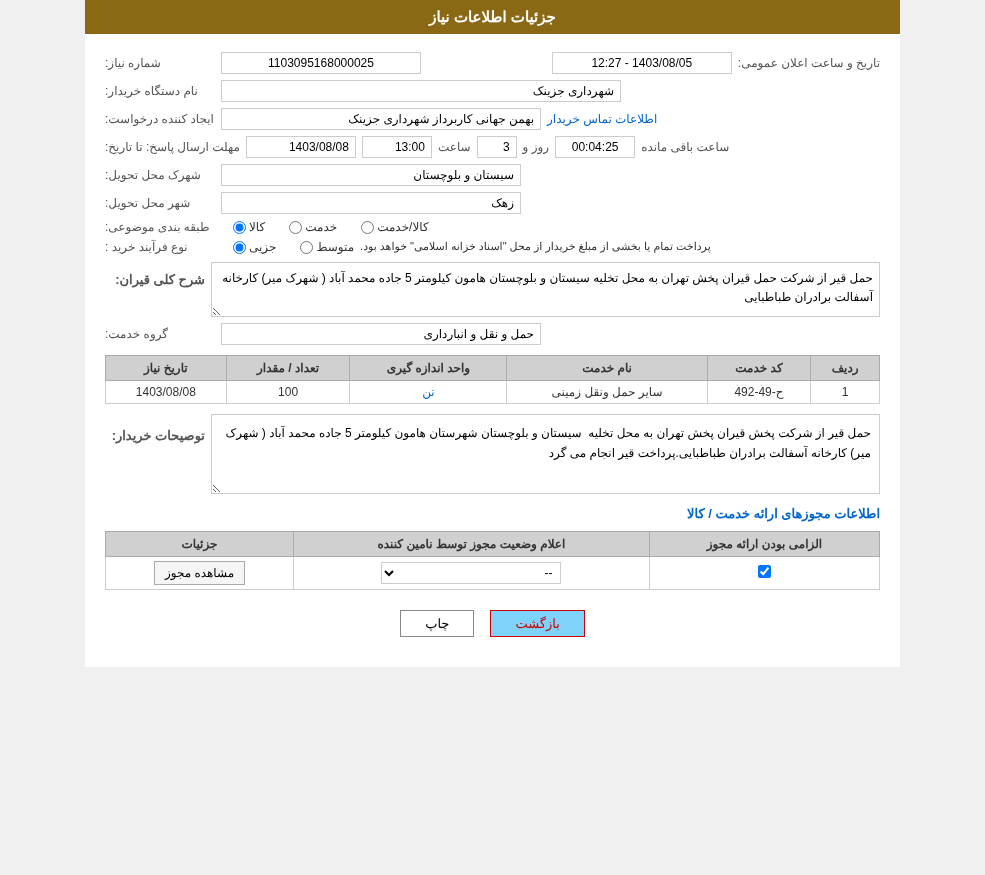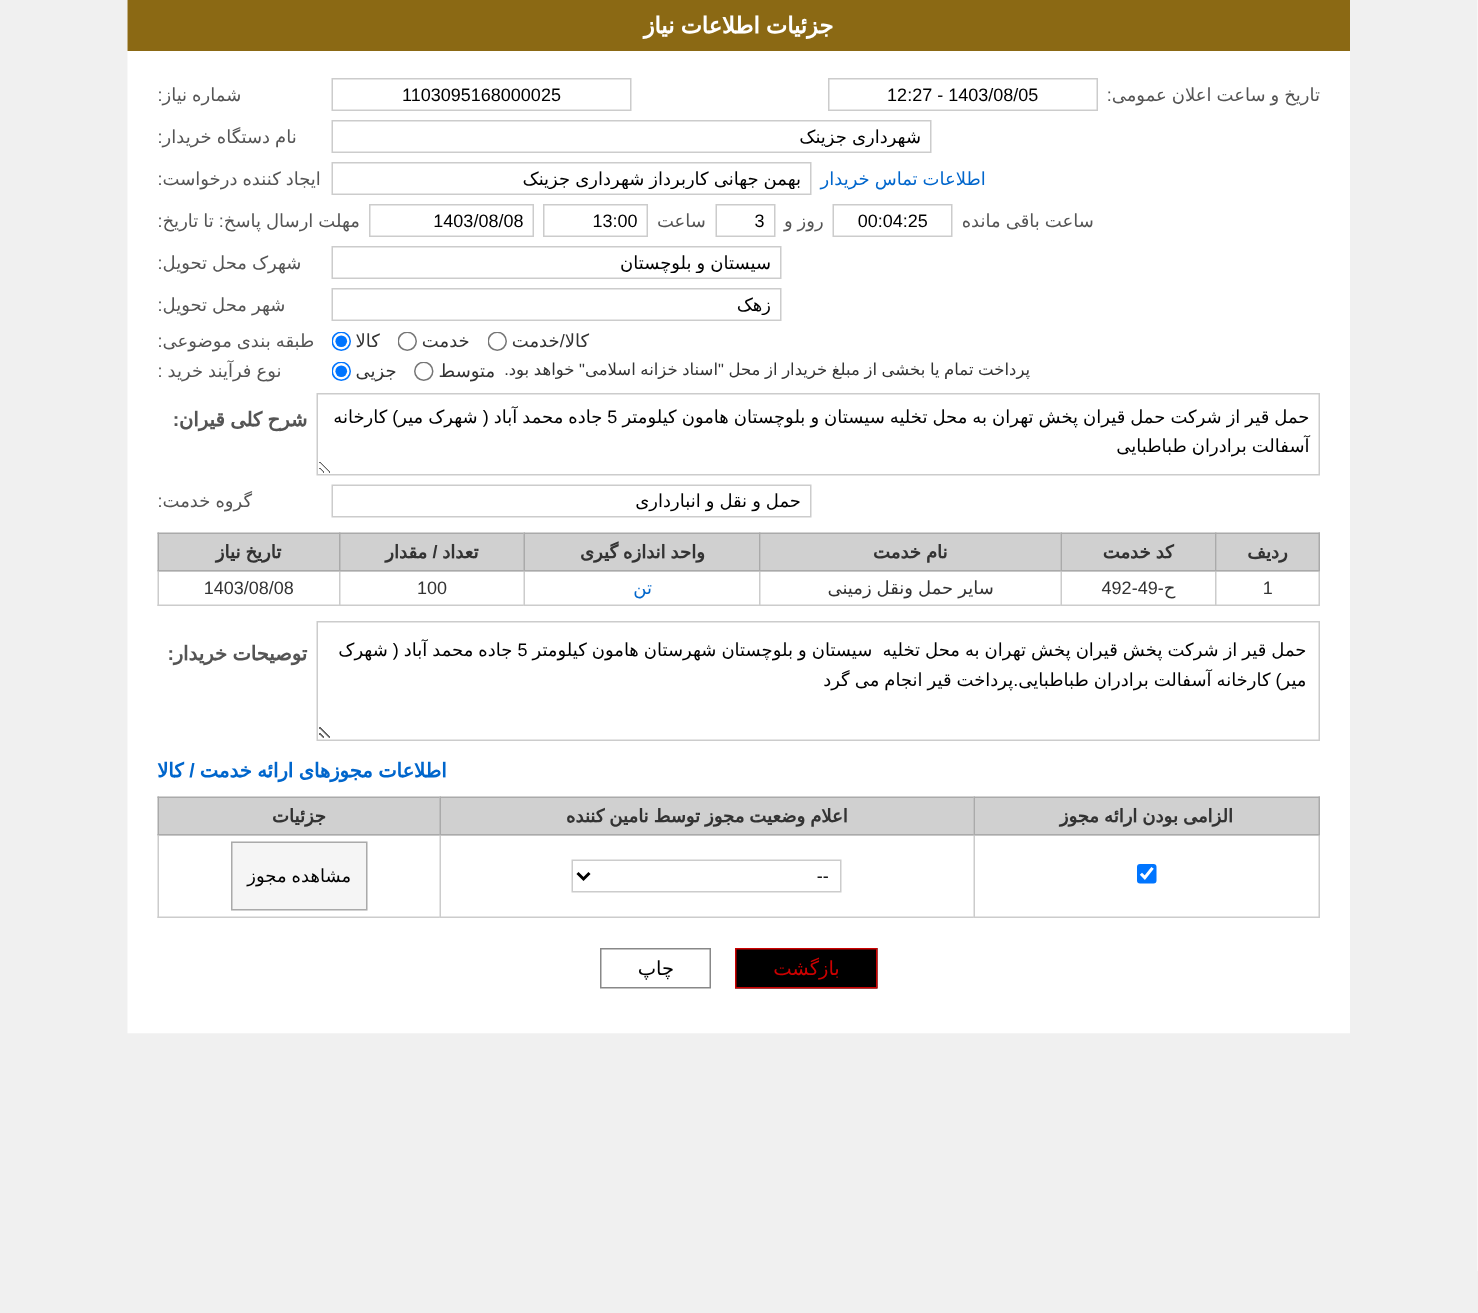--- a/index.html
+++ b/index.html
@@ -66,20 +66,21 @@
     .radio-group {
       display: flex;
       gap: 12px;
       align-items: center;
       direction: rtl;
     }
     .radio-item {
       display: flex;
       align-items: center;
       gap: 3px;
+      margin-left: 12px;
     }
     .process-desc {
       font-size: 11px;
       color: #333;
       margin-right: 10px;
     }
     .description-box {
       border: 1px solid #ccc;
       padding: 6px;
       width: 720px;
@@ -121,34 +122,34 @@
       min-height: 80px;
       font-size: 12px;
       font-family: Tahoma, Arial, sans-serif;
       direction: rtl;
       background: #fff;
       line-height: 1.7;
     }
     .section-divider {
       color: #0066cc;
       font-size: 13px;
-      text-align: left;
+      text-align: right;
       margin: 12px 0 8px 0;
       font-weight: bold;
     }
     .permit-table td, .permit-table th {
       text-align: center;
     }
     .checkbox-cell {
       text-align: center;
     }
     .view-permit-btn {
       border: 1px solid #aaa;
       background: #f5f5f5;
-      padding: 15px 10px;
+      padding: 4px 10px;
       cursor: pointer;
       font-size: 12px;
       font-family: Tahoma, Arial, sans-serif;
     }
     .select-field {
       border: 1px solid #ccc;
       padding: 2px 4px;
       font-size: 12px;
       font-family: Tahoma, Arial, sans-serif;
       direction: rtl;
@@ -163,21 +164,21 @@
     }
     .btn-print {
       background: #fff;
       border: 1px solid #888;
       padding: 5px 24px;
       cursor: pointer;
       font-size: 13px;
       font-family: Tahoma, Arial, sans-serif;
     }
     .btn-back {
-      background: #000000;
+      background: #7dd3fc;
       border: 1px solid #cc0000;
       color: #cc0000;
       padding: 5px 24px;
       cursor: pointer;
       font-size: 13px;
       font-family: Tahoma, Arial, sans-serif;
     }
     .time-label-sm {
       font-size: 12px;
       color: #555;

